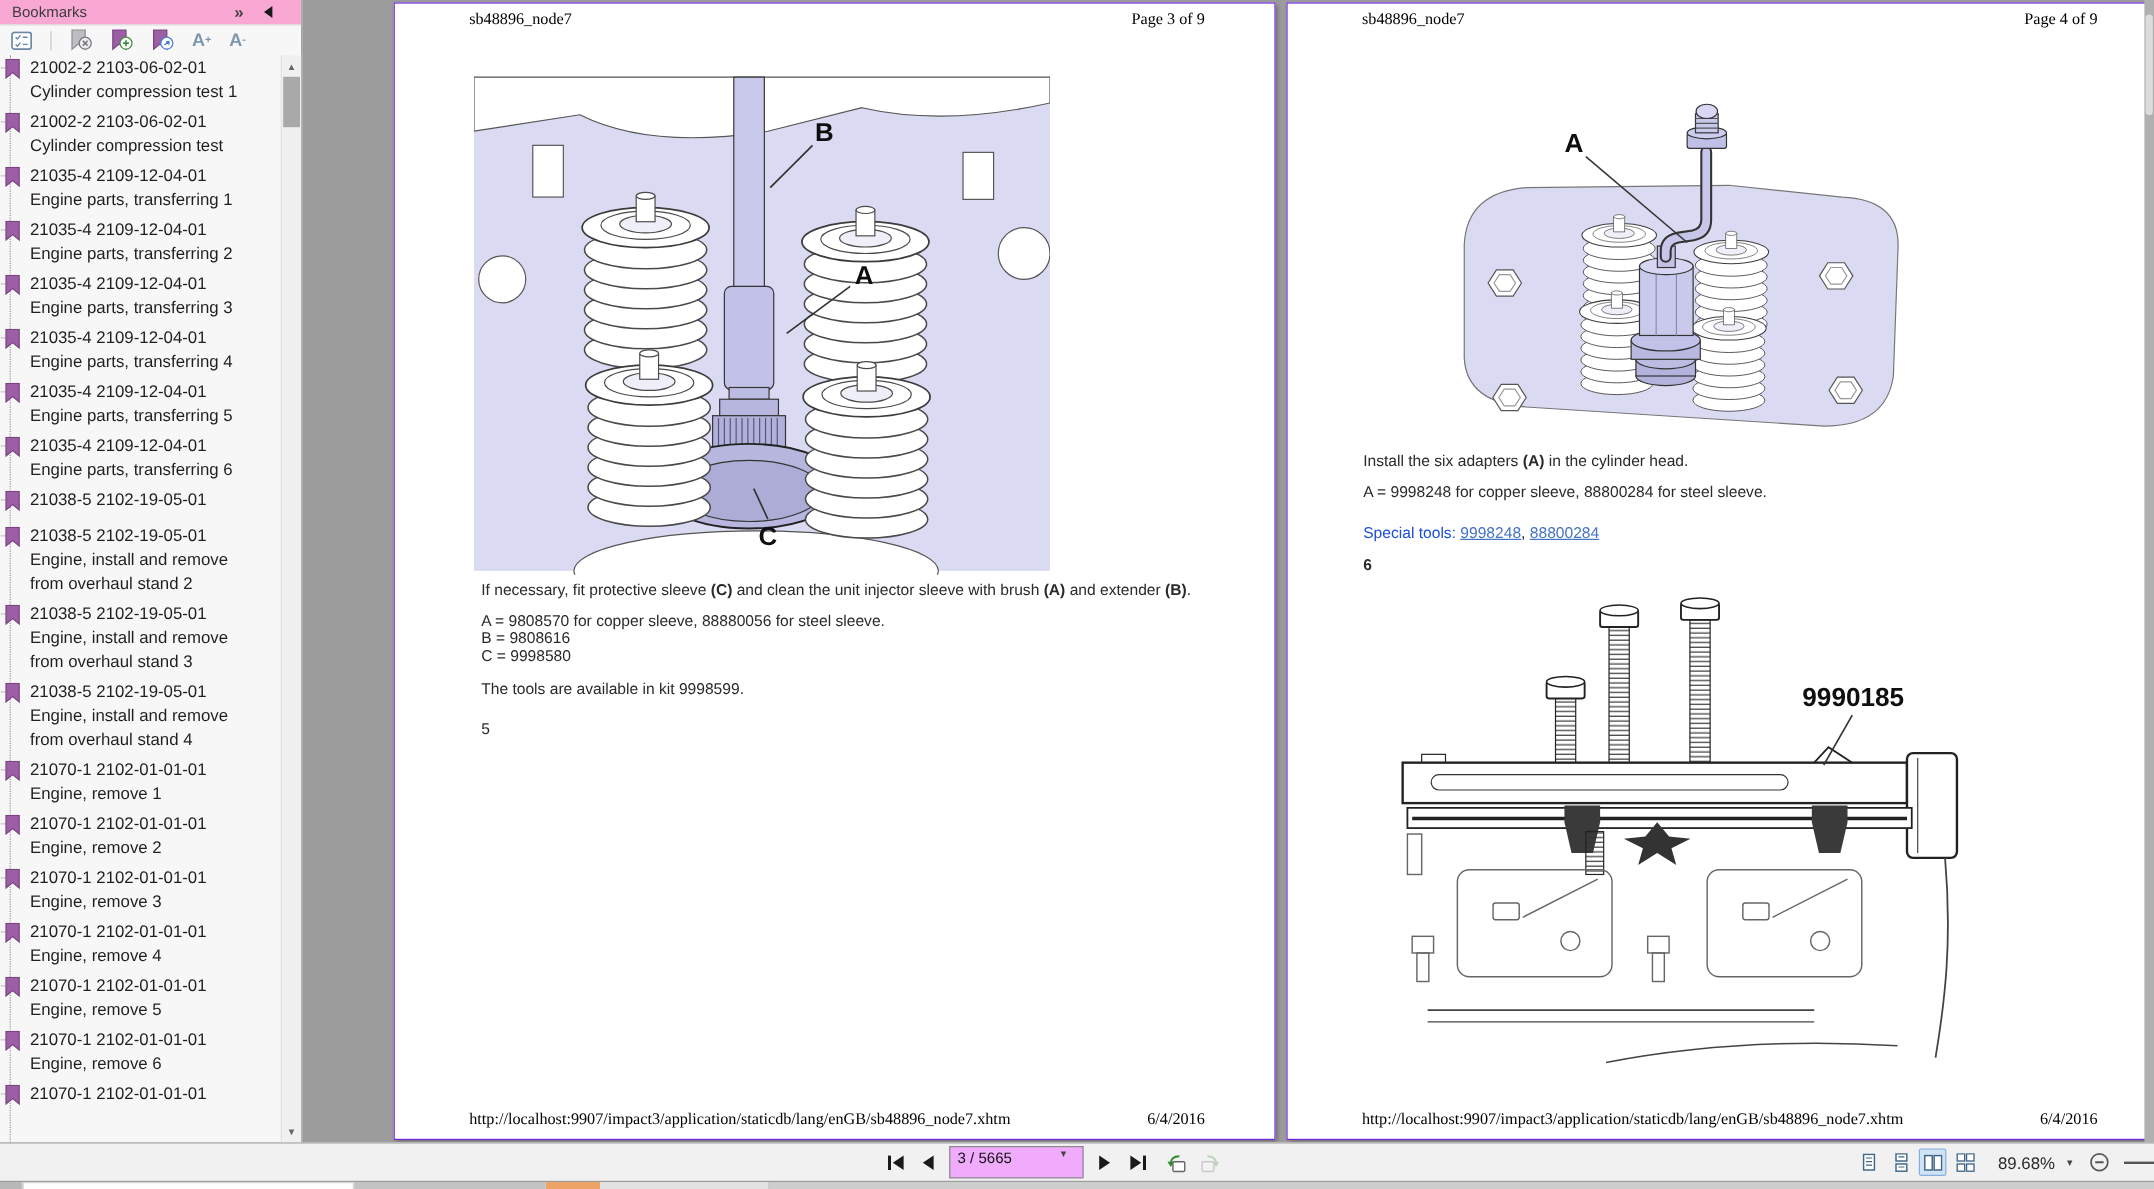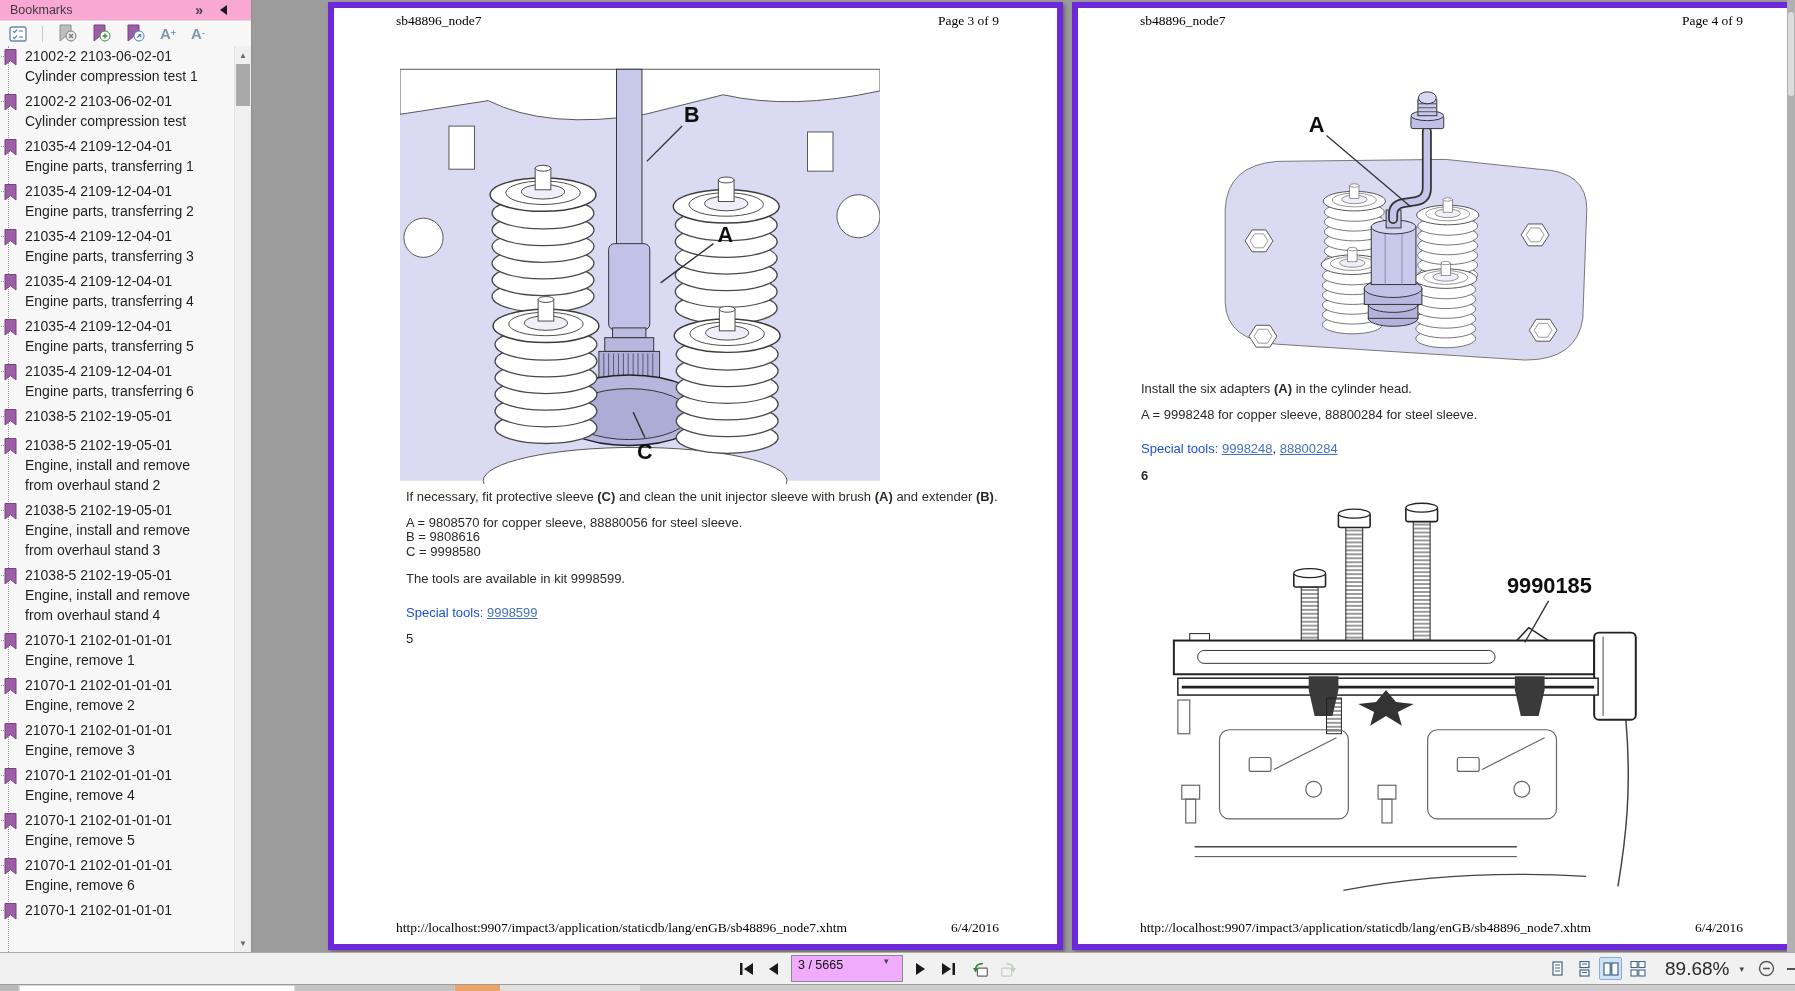--- a/index.html
+++ b/index.html
@@ -26,21 +26,21 @@
   .bm-text { font-size:14px; line-height:20px; color:#1f1f1f; width:188px; }
   .bm-code, .bm-title { display:block; }
 
   .sb-scroll { position:absolute; top:46px; right:0; width:17px; bottom:0; background:#f0f0f0; border-left:1px solid #e2e2e2; }
   .sb-arrow { position:absolute; left:0; width:16px; height:16px; display:flex; align-items:center; justify-content:center; font-size:8px; color:#666; }
   .sb-arrow.up { top:1px; } .sb-arrow.down { bottom:1px; }
   .sb-thumb { position:absolute; left:1px; top:18px; width:14px; height:42px; background:#a9a9a9; }
 
   
   .viewer { position:absolute; left:253px; top:0; width:1542px; height:952px; overflow:hidden; background:#9c9c9c; }
-  .page { position:absolute; top:2px; width:735px; height:948px; background:#fff; border:6px solid #6d28d9; box-shadow:2px 2px 4px rgba(0,0,0,0.35); }
+  .page { position:absolute; top:2px; width:735px; height:948px; background:#fff; border:1px solid #6d28d9; box-shadow:2px 2px 4px rgba(0,0,0,0.35); }
   .page.left { left:75px; }
   .page.right { left:819px; }
   .page-header, .page-footer { position:absolute; left:62px; right:58px; display:flex; justify-content:space-between; font-family:"Liberation Serif", serif; font-size:13.5px; color:#000; }
   .page-header { top:5px; }
   .page-footer { bottom:8px; }
 
   .fig { position:absolute; }
   .fig-left1 { left:66px; top:58px; }
   .fig-right1 { left:128px; top:62px; }
   .fig-right2 { left:82px; top:483px; }
@@ -65,21 +65,21 @@
   
   .toolbar { position:absolute; left:0; top:952px; width:1795px; height:32px; background:#f1f1f1; border-top:1px solid #ababab; z-index:6; }
   .nav-cluster { position:absolute; left:737px; top:0; height:31px; display:flex; align-items:center; gap:9px; }
   .nav-btn { display:flex; align-items:center; justify-content:center; width:18px; height:20px; }
   .page-box { display:flex; align-items:flex-start; width:112px; height:27px; background:#f0abfc; border:1px solid #8a8a8a; }
   .page-box input { border:none; outline:none; width:92px; height:17px; font-size:12.5px; font-family:"Liberation Sans",sans-serif; padding-left:6px; color:#111; background:transparent; }
   .caret { font-size:9px; color:#444; line-height:10px; }
   .view-cluster { position:absolute; left:1545px; top:0; height:31px; display:flex; align-items:center; gap:4px; }
   .view-btn { width:23px; height:23px; display:flex; align-items:center; justify-content:center; border:1px solid transparent; border-radius:2px; }
   .view-btn.selected { background:#cfe3f5; border-color:#84aede; }
-  .zoom-label { font-size:19px; color:#2a2a2a; margin-left:12px; }
+  .zoom-label { font-size:14px; color:#2a2a2a; margin-left:12px; }
   .zoom-caret { margin-left:6px; }
   .zoom-minus { margin-left:10px; display:flex; align-items:center; }
   .zoom-slider { margin-left:8px; width:40px; height:2px; background:#555; }
 
   
   .taskbar { position:absolute; left:0; top:985px; width:1795px; height:6px; background:#cbcbcb; z-index:7; }
   .tb-seg { position:absolute; top:0; height:6px; }
 </style>
 </head>
 <body>
@@ -431,24 +431,20 @@
       </div>
 
       <div class="page-body left-body">
         <div class="intro"><span>If necessary, fit protective sleeve </span><b>(C)</b><span> and clean the unit injector sleeve with brush </span><b>(A)</b><span> and extender </span><b>(B)</b><span>.</span></div>
         <div class="tool-lines">
           <div>A = 9808570 for copper sleeve, 88880056 for steel sleeve.</div>
           <div>B = 9808616</div>
           <div>C = 9998580</div>
         </div>
         <div class="kit-line">The tools are available in kit 9998599.</div>
-        <div class="special">
-          <span class="lbl">Special tools:</span>
-          <a>9998599</a>
-        </div>
         <div class="step">5</div>
       </div>
 
       <div class="page-footer">
         <span>http://localhost:9907/impact3/application/staticdb/lang/enGB/sb48896_node7.xhtm</span>
         <span>6/4/2016</span>
       </div>
     </div>
 
     <div class="page right">

